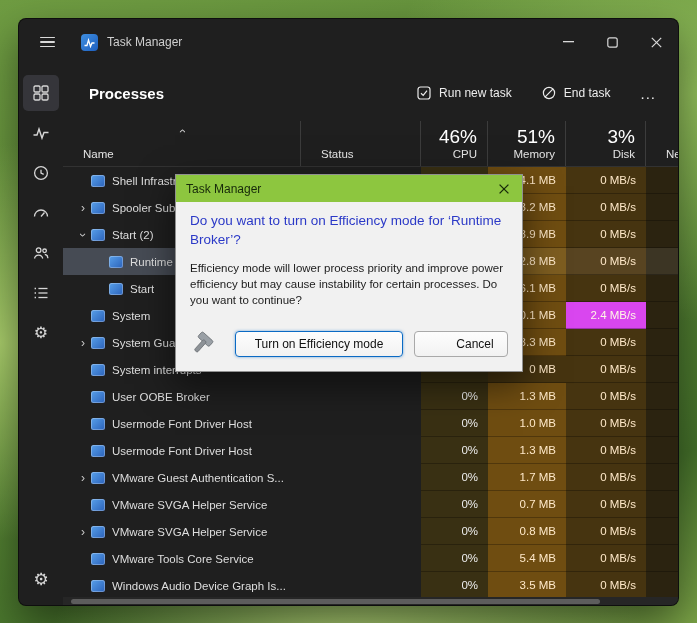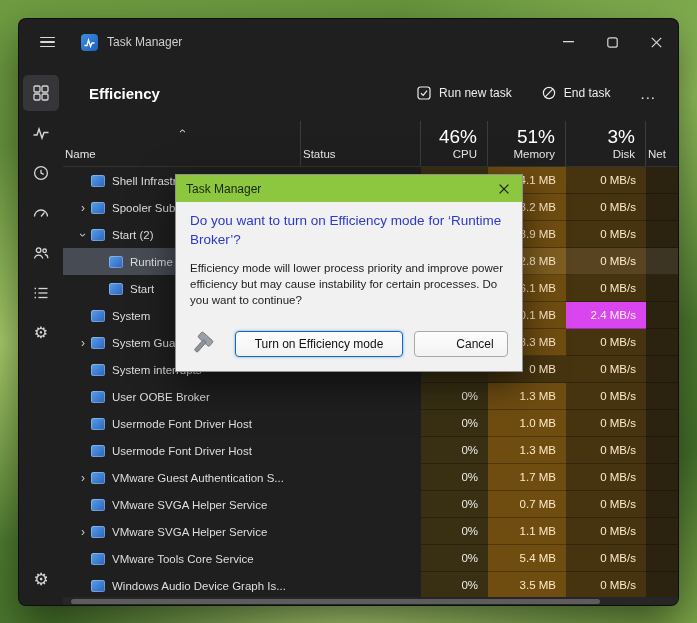--- a/index.html
+++ b/index.html
@@ -42,21 +42,21 @@
   .tb-actions{margin-left:auto;display:flex;align-items:center;gap:10px;margin-right:12px;}
   .tb-btn{display:flex;align-items:center;gap:8px;color:#ececec;font-size:12px;padding:7px 10px;border-radius:5px;}
   .tb-more{color:#ececec;font-size:15px;letter-spacing:1px;padding:4px 10px;border-radius:5px;}
 
   .grid-cols{display:grid;grid-template-columns:238px 120px 67px 78px 80px 1fr;}
 
   
   .thead{height:46px;flex:0 0 auto;border-bottom:1px solid #323232;box-sizing:border-box;color:#e4e4e4;}
   .th{position:relative;border-right:1px solid #3c3c3c;box-sizing:border-box;font-size:11.5px;}
   .th:last-child{border-right:none;}
-  .th .lbl{position:absolute;bottom:6px;left:2px;}
+  .th .lbl{position:absolute;bottom:6px;left:20px;}
   .th .pct{position:absolute;top:5px;right:10px;font-size:19px;color:#fff;margin-left:19px;}
   .th .lbl-r{position:absolute;bottom:6px;right:10px;}
   .sort-caret{position:absolute;top:3px;left:50%;transform:translateX(-50%) rotate(-90deg);font-size:12px;color:#cfcfcf;}
 
   
   .tbody{flex:1;display:flex;flex-direction:column;min-height:0;}
   .row{height:27px;flex:0 0 auto;align-items:stretch;}
   .cell{display:flex;align-items:center;font-size:11.5px;color:#dedede;overflow:hidden;white-space:nowrap;box-sizing:border-box;}
   .cell.name{padding-left:12px;gap:0;}
   .caret{width:16px;flex:0 0 auto;display:flex;align-items:center;justify-content:center;color:#c9c9c9;font-size:12px;}
@@ -193,21 +193,21 @@
         <div class="side-item">
           <span style="font-size:16px;line-height:1;">⚙</span>
         </div>
         <div class="side-gear">
           <span>⚙</span>
         </div>
       </div>
 
       <div class="main">
         <div class="toolbar">
-          <div class="page-title">Efficiency</div>
+          <div class="page-title">Processes</div>
           <div class="tb-actions">
             <div class="tb-btn">
               <svg width="14" height="14" viewBox="0 0 14 14">
                   <rect x="1" y="1" width="12" height="12" rx="2.5" fill="none" stroke="#ececec" stroke-width="1.2"></rect>
                   <polyline points="4,7.3 6.2,9.4 10,4.6" fill="none" stroke="#ececec" stroke-width="1.2"></polyline>
                 </svg>
               <span>Run new task</span>
             </div>
             <div class="tb-btn">
               <svg width="14" height="14" viewBox="0 0 14 14">
@@ -417,21 +417,21 @@
           </div>
 
           <div class="row grid-cols collapsed">
             <div class="cell name">
                 <span class="caret"></span>
                 <span class="picon"></span>
                 <span class="nlabel">VMware SVGA Helper Service</span>
               </div>
             <div class="cell status"></div>
             <div class="cell num cpu">0%</div>
-            <div class="cell num mem">1.1 MB</div>
+            <div class="cell num mem">0.8 MB</div>
             <div class="cell num disk">0 MB/s</div>
             <div class="cell num net"></div>
           </div>
 
           <div class="row grid-cols">
             <div class="cell name">
                 <span class="caret"></span>
                 <span class="picon"></span>
                 <span class="nlabel">VMware Tools Core Service</span>
               </div>

